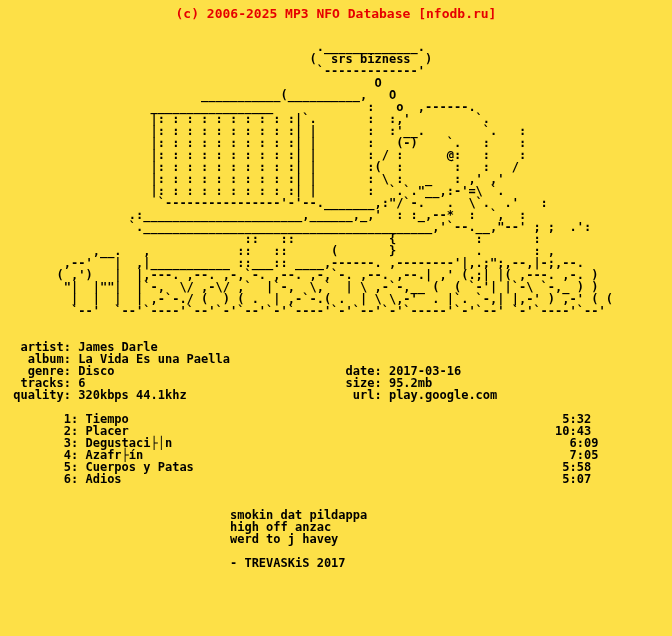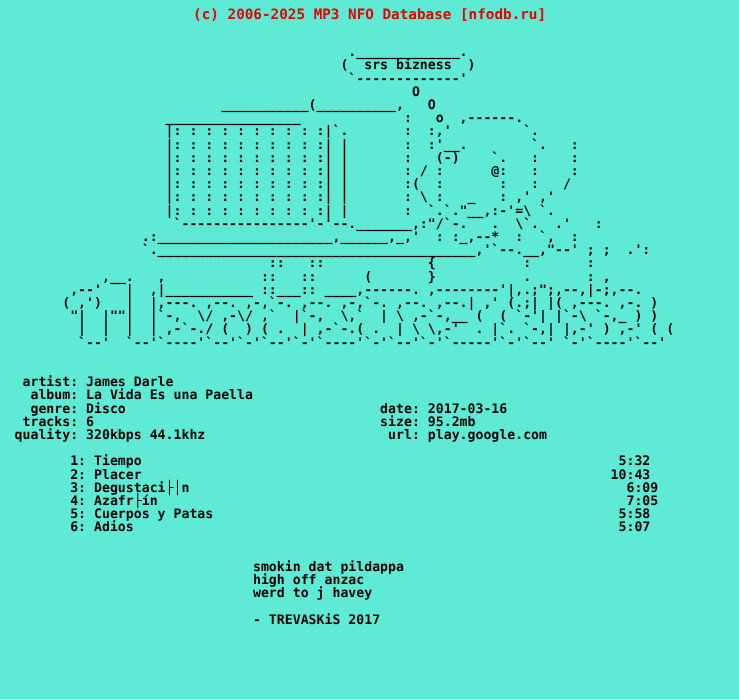--- a/index.html
+++ b/index.html
@@ -1,20 +1,20 @@
 <!DOCTYPE html>
 <html><head>
 <meta charset="utf-8">
 <style>
   html, body { margin: 0; padding: 0; background: #ffffff; }
   .page {
     position: relative;
     width: 672px;
     height: 636px;
-    background: #5eead4;
+    background: #fde047;
     overflow: hidden;
     font-family: "DejaVu Sans Mono", "Liberation Mono", monospace;
   }
   .copyright-banner {
     position: absolute;
     top: 6px;
     left: 0;
     width: 672px;
     text-align: center;
     color: #e60000;

